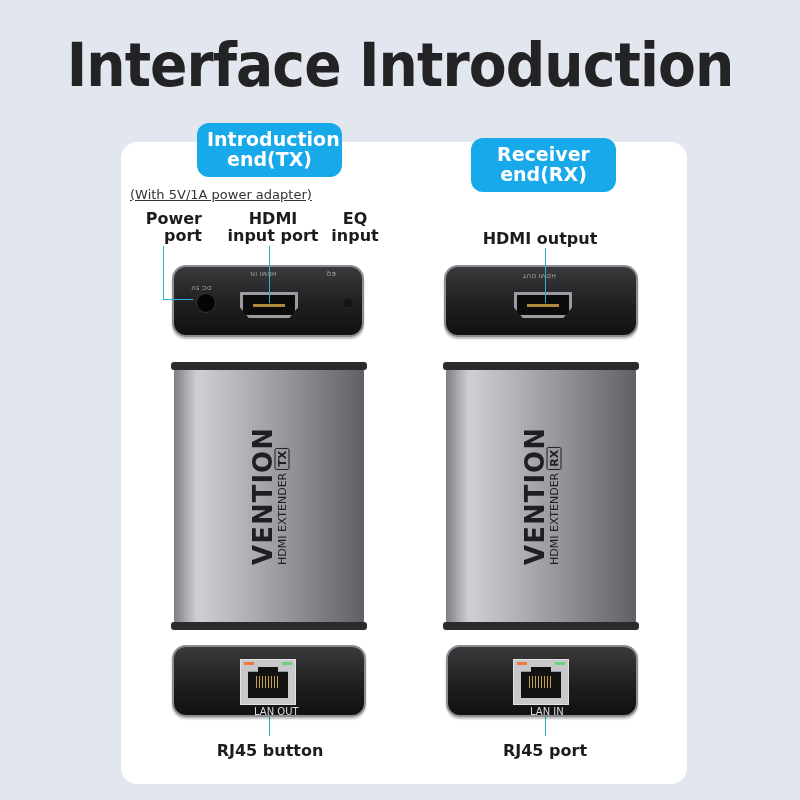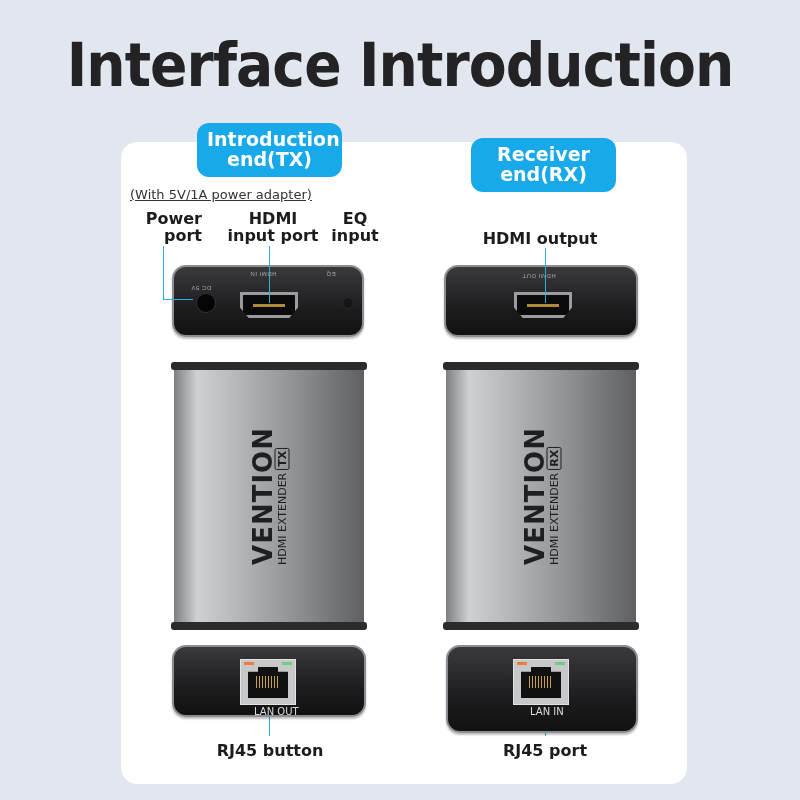--- a/index.html
+++ b/index.html
@@ -112,21 +112,21 @@
 <div class="dev-end" style="left:172px;top:645px;width:194px;height:72px;">
   <div class="rj45" style="left:66px;top:12px;">
     <div class="led-o"></div>
     <div class="led-g"></div>
     <div class="hole"></div>
       <div class="pinset"></div>
   </div>
   <span class="lan" style="left:80px;top:59px;">LAN OUT</span>
 </div>
 
-<div class="dev-end" style="left:446px;top:645px;width:192px;height:88px;">
+<div class="dev-end" style="left:446px;top:645px;width:192px;height:72px;">
   <div class="rj45" style="left:65px;top:12px;">
     <div class="led-o"></div>
     <div class="led-g"></div>
     <div class="hole"></div>
       <div class="pinset"></div>
   </div>
   <span class="lan" style="left:82px;top:59px;">LAN IN</span>
 </div>
 
 <div class="lbl" style="left:200px;top:742px;width:140px;">RJ45 button</div>

